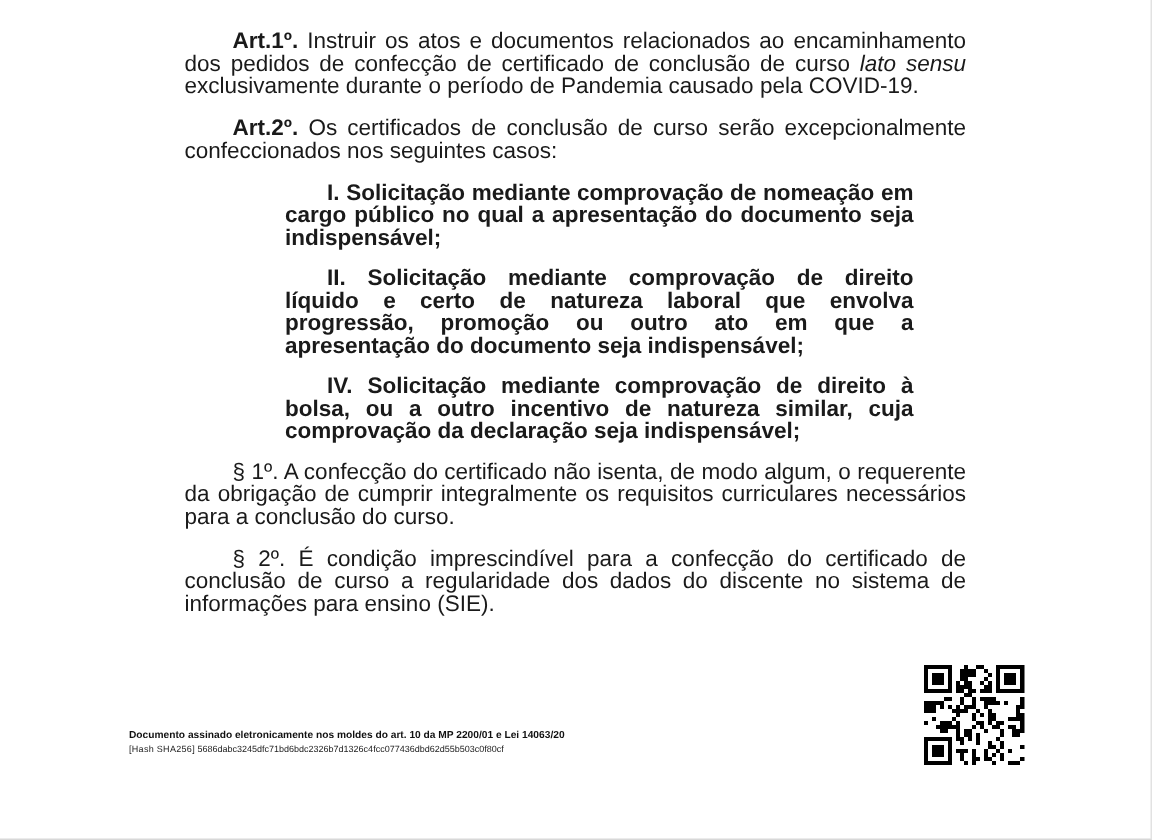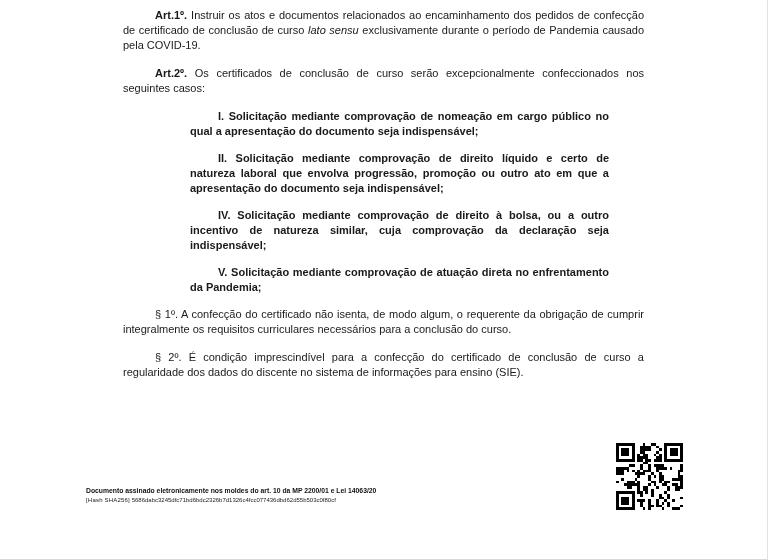--- a/index.html
+++ b/index.html
@@ -11,22 +11,22 @@
     overflow: hidden;
   }
   .page {
     position: relative;
     width: 768px; height: 560px;
     background: #ffffff;
     border-right: 1px solid #e2e2e2;
     border-bottom: 1px solid #d8d8d8;
   }
   .content {
-    padding: 8px 123px 0 123px;
-    font-size: 11px;
+    padding: 20px 123px 0 123px;
+    font-size: 15px;
     line-height: 15px;
     text-align: justify;
   }
   .para { margin: 0 0 13px 0; text-indent: 32px; }
   .para .bold { font-weight: bold; }
   .items { margin-left: 67px; margin-right: 35px; font-weight: bold; }
   .item { margin: 0 0 12px 0; text-indent: 28px; text-align: justify; }
   .footer {
     position: absolute;
     left: 86px;
@@ -54,21 +54,20 @@
   <div class="content">
 
     <p class="para"><span class="bold">Art.1º.</span><span> Instruir os atos e documentos relacionados ao encaminhamento dos pedidos de confecção de certificado de conclusão de curso </span><i>lato sensu</i><span> exclusivamente durante o período de Pandemia causado pela COVID-19.</span></p>
 
     <p class="para"><span class="bold">Art.2º.</span><span> Os certificados de conclusão de curso serão excepcionalmente confeccionados nos seguintes casos:</span></p>
 
     <div class="items">
       <p class="item">I. Solicitação mediante comprovação de nomeação em cargo público no qual a apresentação do documento seja indispensável;</p>
       <p class="item">II. Solicitação mediante comprovação de direito líquido e certo de natureza laboral que envolva progressão, promoção ou outro ato em que a apresentação do documento seja indispensável;</p>
       <p class="item">IV. Solicitação mediante comprovação de direito à bolsa, ou a outro incentivo de natureza similar, cuja comprovação da declaração seja indispensável;</p>
-      <p class="item">V. Solicitação mediante comprovação de atuação direta no enfrentamento da Pandemia;</p>
     </div>
 
     <p class="para"><span>§ 1º.</span><span> A confecção do certificado não isenta, de modo algum, o requerente da obrigação de cumprir integralmente os requisitos curriculares necessários para a conclusão do curso.</span></p>
 
     <p class="para"><span>§ 2º.</span><span> É condição imprescindível para a confecção do certificado de conclusão de curso a regularidade dos dados do discente no sistema de informações para ensino (SIE).</span></p>
 
   </div>
 
   <div class="footer">
     <div class="sig-line">Documento assinado eletronicamente nos moldes do art. 10 da MP 2200/01 e Lei 14063/20</div>

